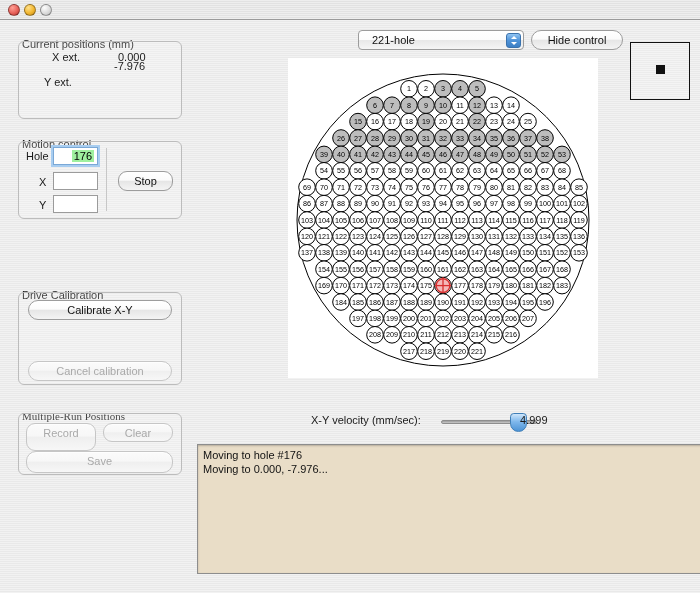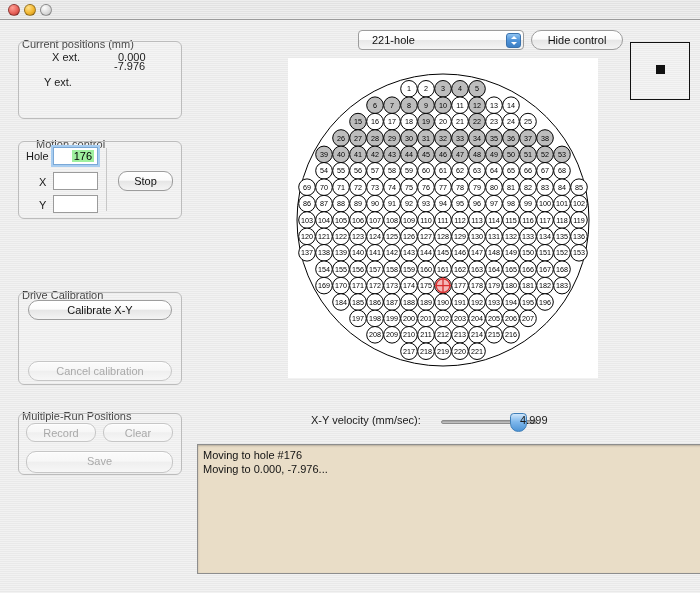--- a/index.html
+++ b/index.html
@@ -137,21 +137,21 @@
 
   <div class="grouplabel" style="left:22px;top:27px;">Current positions (mm)</div>
   <div class="groupbox" style="left:18px;top:41px;width:164px;height:78px;"></div>
 
   <div class="lbl" style="left:52px;top:51px;">X ext.</div>
   <div class="val" style="left:118px;top:51px;">0.000</div>
 
   <div class="lbl" style="left:44px;top:76px;">Y ext.</div>
   <div class="val" style="left:114px;top:60px;">-7.976</div>
 
-  <div class="grouplabel" style="left:36px;top:127px;text-align:center;">Motion control</div>
+  <div class="grouplabel" style="left:22px;top:127px;text-align:center;">Motion control</div>
   <div class="groupbox" style="left:18px;top:141px;width:164px;height:78px;"></div>
 
   <div class="lbl" style="left:26px;top:150px;">Hole</div>
   <div class="field focused" style="left:53px;top:147px;width:45px;height:18px;"><span class="sel">176</span></div>
 
   <div class="lbl" style="left:39px;top:176px;">X</div>
   <div class="field" style="left:53px;top:172px;width:45px;height:18px;"></div>
 
   <div class="lbl" style="left:39px;top:199px;">Y</div>
   <div class="field" style="left:53px;top:195px;width:45px;height:18px;"></div>
@@ -159,24 +159,24 @@
   <div class="divider" style="left:106px;top:148px;width:1px;height:63px;"></div>
 
   <div class="btn" style="left:118px;top:171px;width:55px;height:20px;line-height:19px;">Stop</div>
 
   <div class="grouplabel" style="left:22px;top:278px;">Drive Calibration</div>
   <div class="groupbox" style="left:18px;top:292px;width:164px;height:93px;"></div>
 
   <div class="btn wide" style="left:28px;top:300px;width:144px;height:20px;line-height:19px;">Calibrate X-Y</div>
   <div class="btn wide disabled" style="left:28px;top:361px;width:144px;height:20px;line-height:19px;">Cancel calibration</div>
 
-  <div class="grouplabel" style="left:22px;top:399px;">Multiple-Run Positions</div>
+  <div class="grouplabel" style="left:22px;top:399px;font-family:Liberation Serif, serif;">Multiple-Run Positions</div>
   <div class="groupbox" style="left:18px;top:413px;width:164px;height:62px;"></div>
 
-  <div class="btn disabled" style="left:26px;top:423px;width:70px;height:19px;line-height:18px;">Record</div>
+  <div class="btn disabled" style="left:26px;top:423px;width:70px;height:28px;line-height:18px;">Record</div>
   <div class="btn disabled" style="left:103px;top:423px;width:70px;height:19px;line-height:18px;">Clear</div>
   <div class="btn wide disabled" style="left:26px;top:451px;width:147px;height:22px;line-height:18px;">Save</div>
 
   <div id="popup" style="left:358px;top:30px;width:166px;height:20px;">
     <span>221-hole</span>
     <span id="popup-arrow">
       <span class="tri up"></span>
         <span class="tri dn"></span>
     </span>
   </div>

